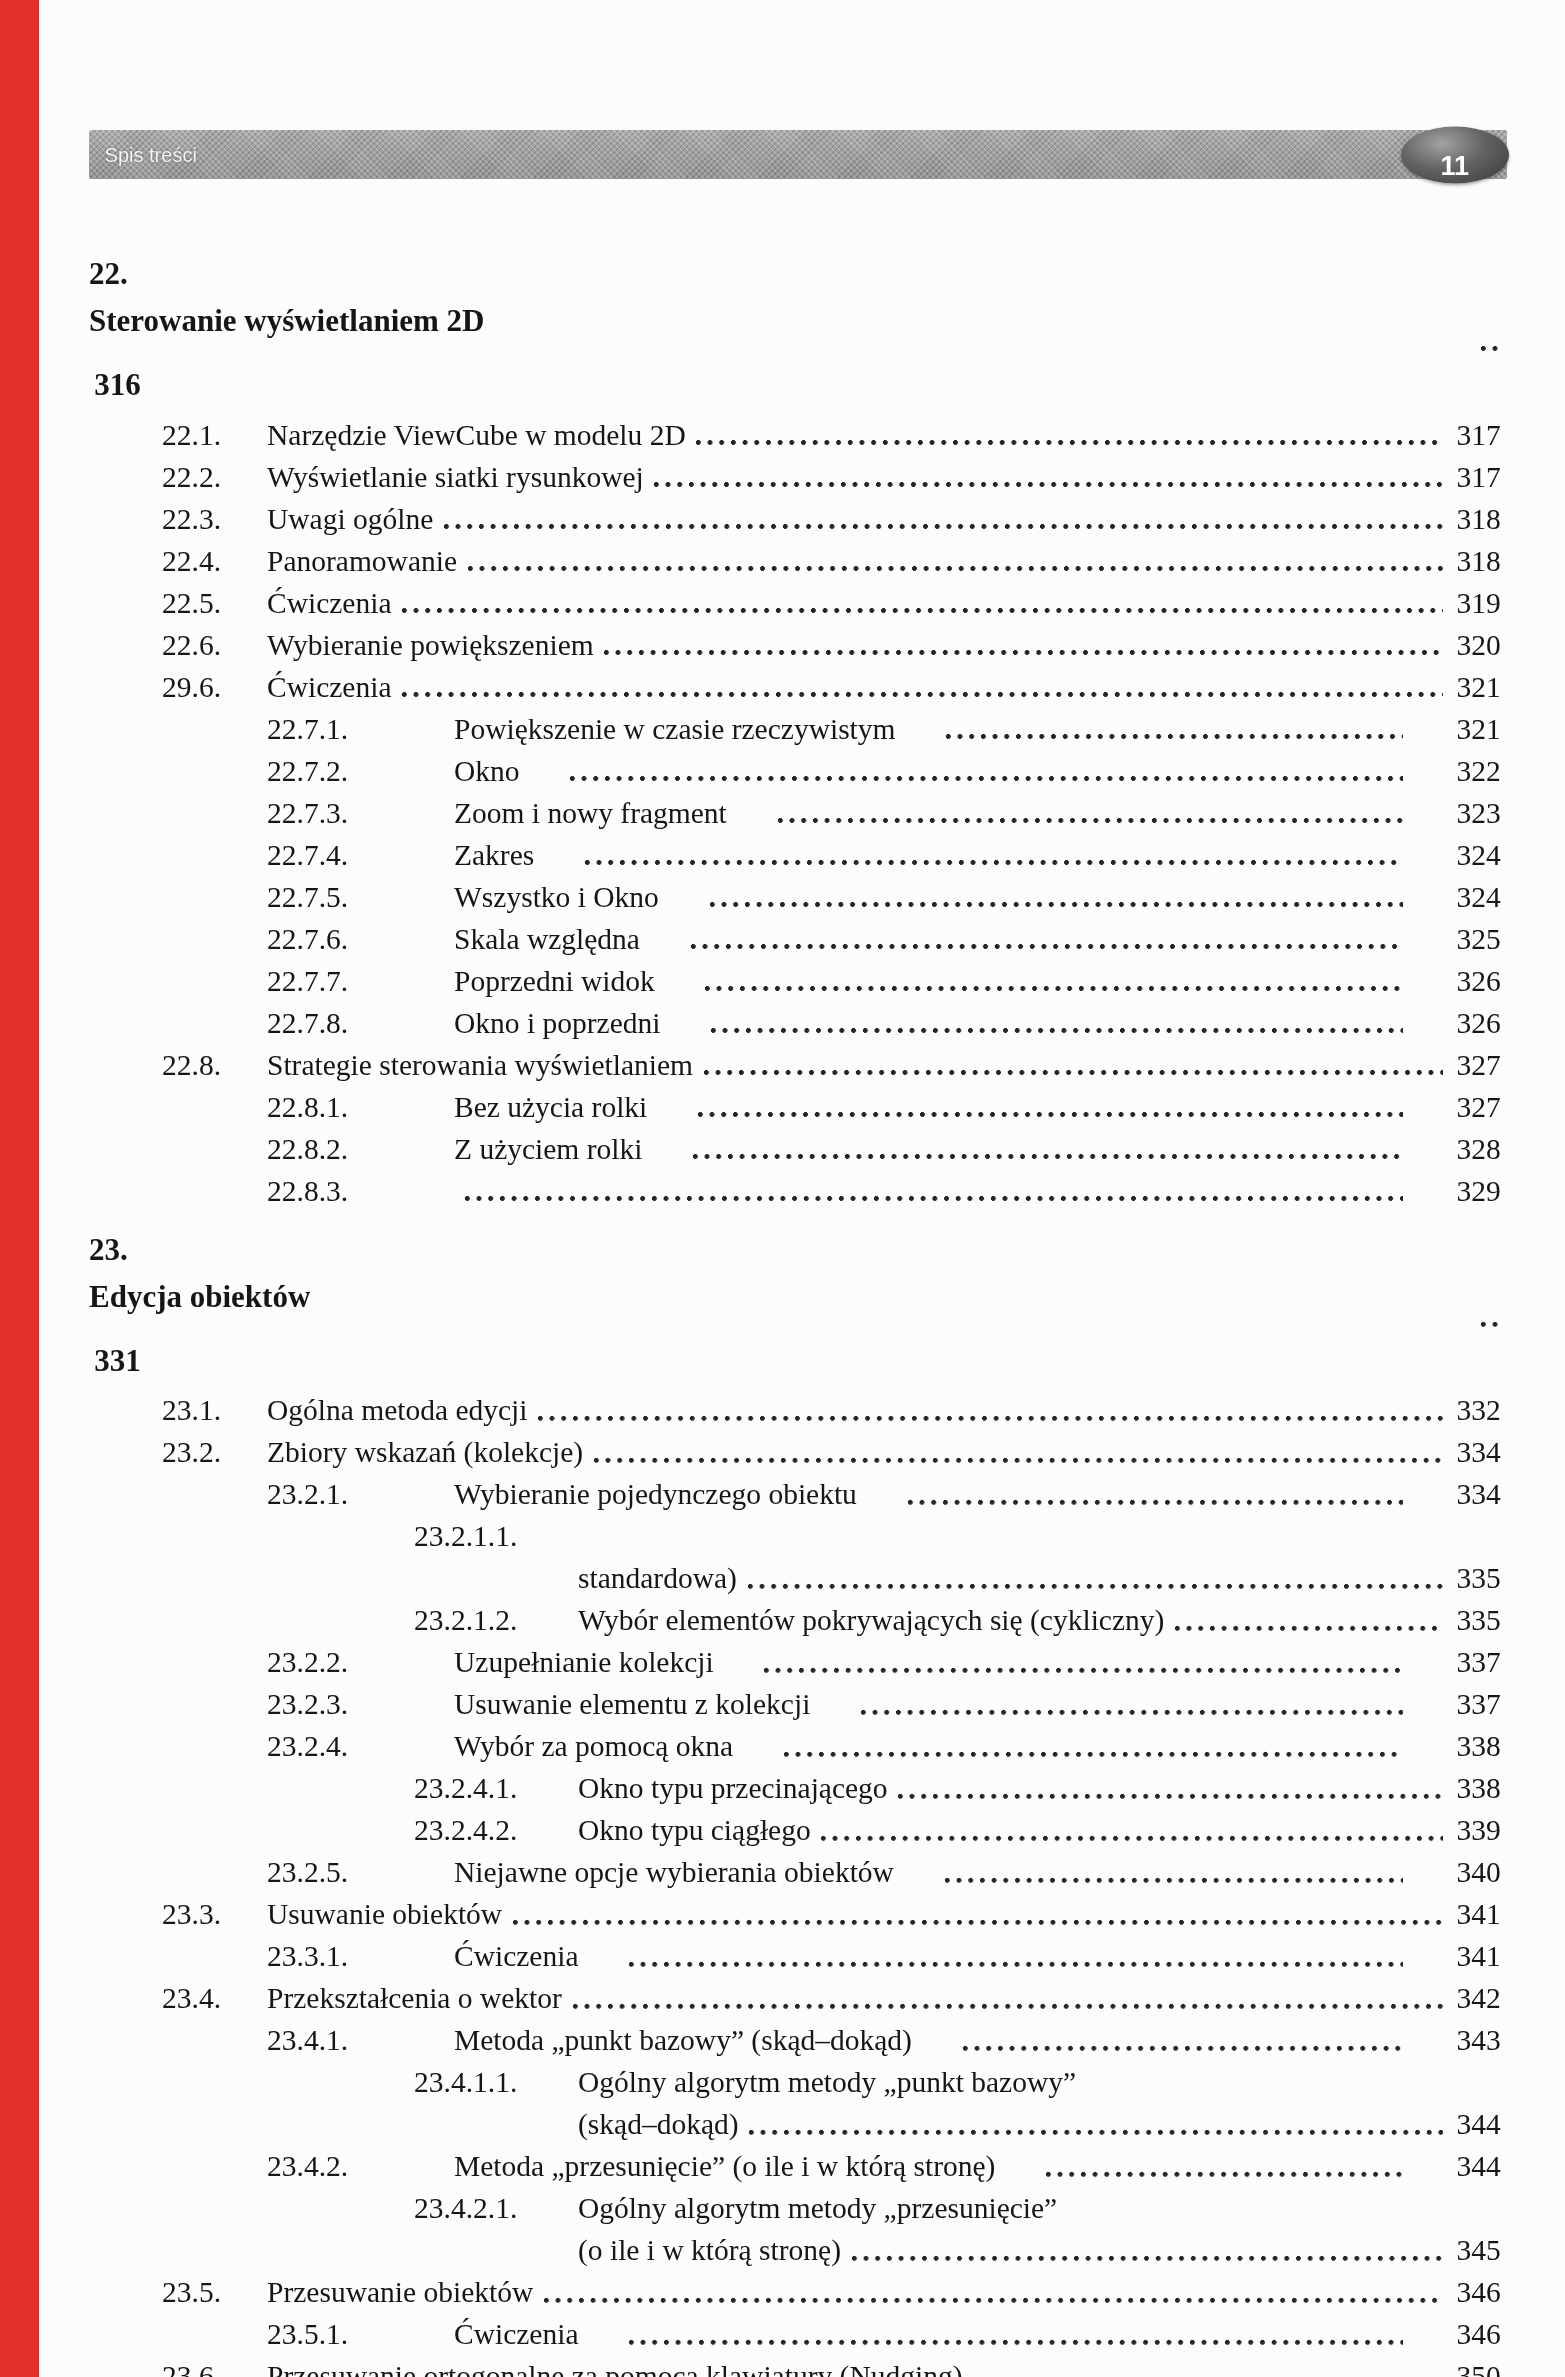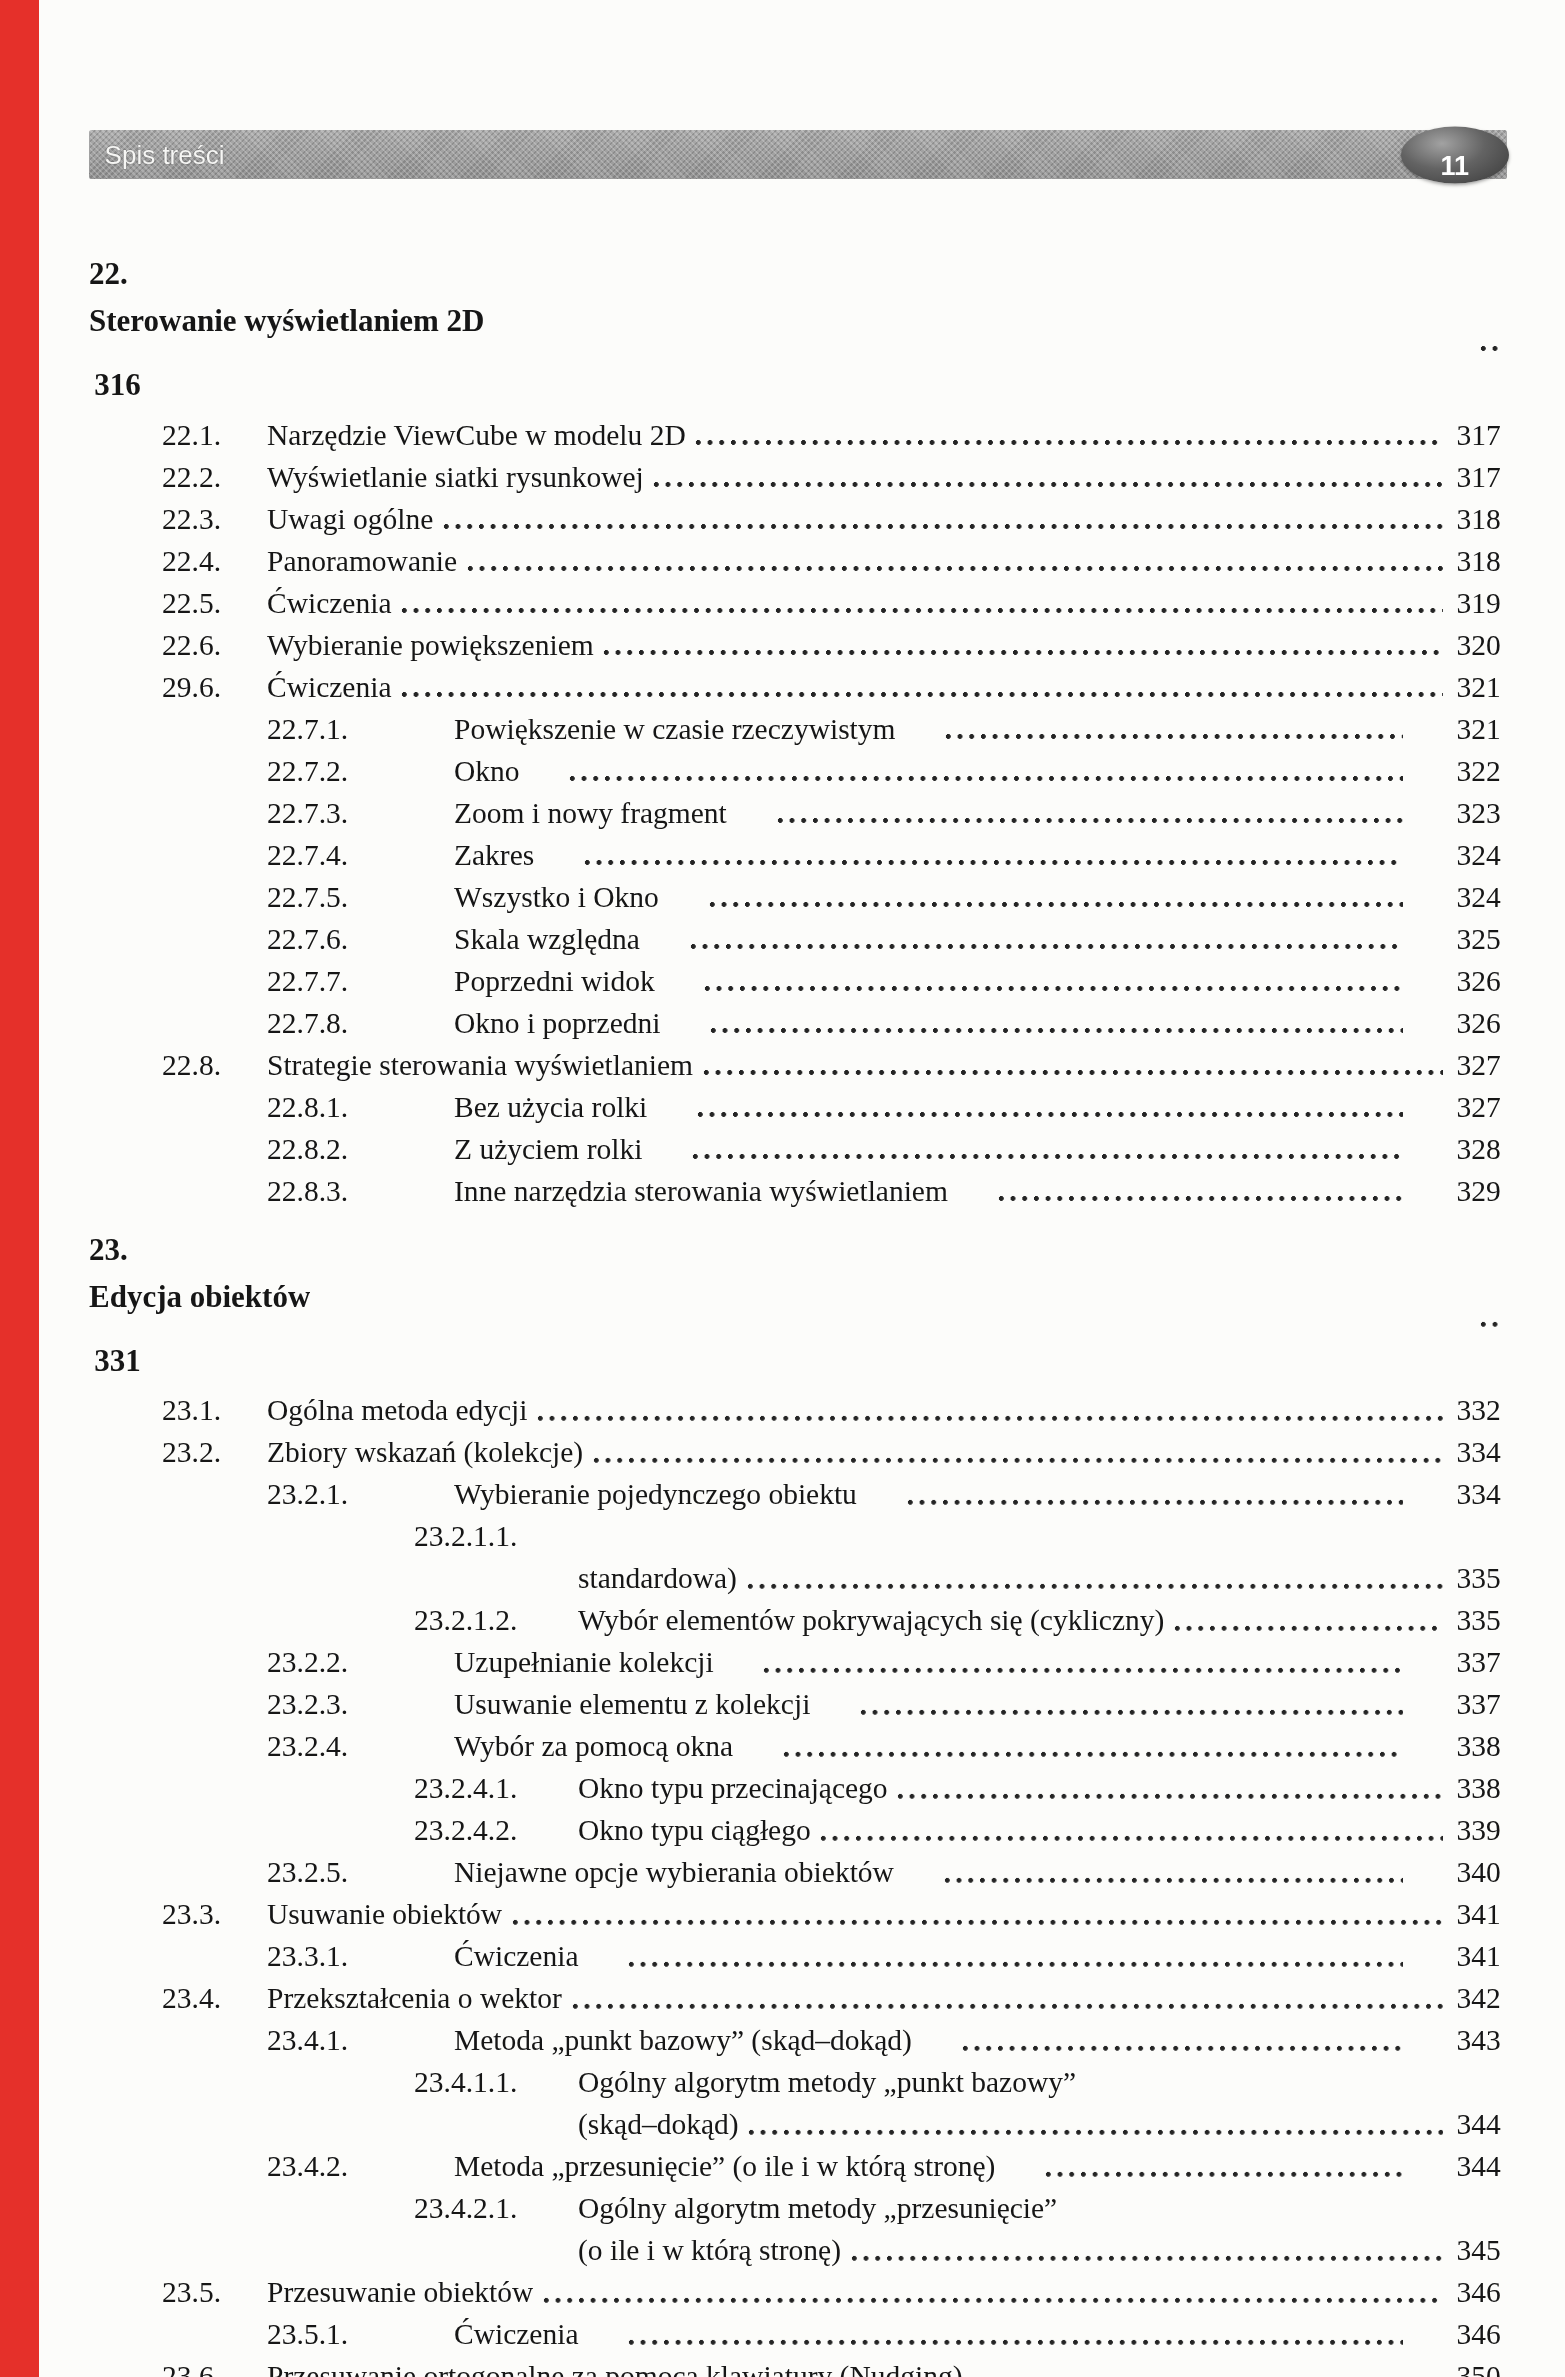--- a/index.html
+++ b/index.html
@@ -26,21 +26,21 @@
       repeating-linear-gradient(45deg, rgba(255,255,255,.20) 0 1.7px, rgba(0,0,0,0) 1.7px 4.3px),
       repeating-linear-gradient(-45deg, rgba(0,0,0,.14) 0 1.7px, rgba(0,0,0,0) 1.7px 4.3px),
       linear-gradient(#ababab, #979797);
     border-radius: 2.6px;
   }
   .header-title {
     position: absolute;
     left: 15.6px; top: 50%;
     transform: translateY(-50%);
     font-family: "Liberation Sans", sans-serif;
-    font-size: 26px;
+    font-size: 20px;
     color: #f6f6f4;
     text-shadow: 0 0.9px 1.7px rgba(0,0,0,.45);
     white-space: nowrap;
   }
   .page-badge {
     position: absolute;
     right: -1.7px; top: 50%;
     transform: translateY(-50%);
     width: 108px; height: 57px;
     border-radius: 50%;
@@ -220,21 +220,20 @@
         <span class="pagenum">327</span>
       </div>
       <div class="toc-row lvl3">
         <span class="num">22.8.2.</span>
         <span class="title">Z użyciem rolki</span>
         <span class="leader"></span>
         <span class="pagenum">328</span>
       </div>
       <div class="toc-row lvl3">
         <span class="num">22.8.3.</span>
-        <span class="title">Inne narzędzia sterowania wyświetlaniem</span>
         <span class="leader"></span>
         <span class="pagenum">329</span>
       </div>
       <div class="toc-row lvl1 chapter">
         <span class="num">23.</span>
         <span class="title">Edycja obiektów</span>
         <span class="leader"></span>
         <span class="pagenum">331</span>
       </div>
       <div class="toc-row lvl2">

